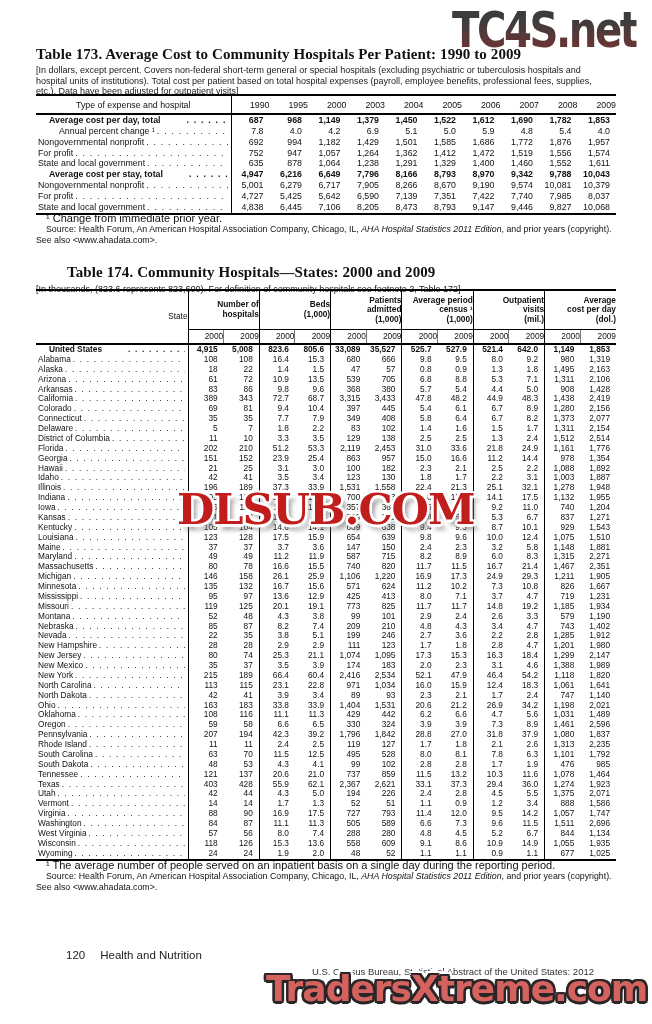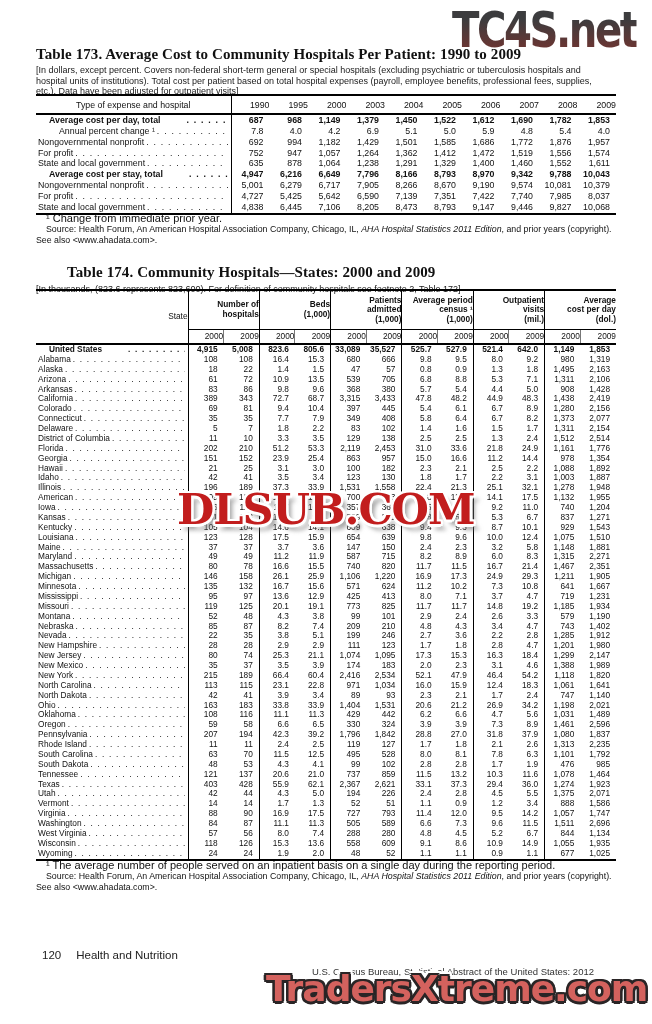--- a/index.html
+++ b/index.html
@@ -39,21 +39,21 @@
   .ind2{padding-left:23px;}
 
   .fn{position:absolute;left:36px;width:576px;font-size:11px;line-height:10.5px;text-indent:10px;margin:0;}
   #t173-fn{top:213px;}
   #t174-fn{top:860px;}
   .src{position:absolute;left:36px;width:576px;font-size:8.8px;line-height:10.6px;text-indent:10px;margin:0;}
   #t173-src{top:224px;}
   #t174-src{top:871px;}
   .src i{}
 
-  #footer-left{position:absolute;left:42px;top:949px;font-size:11.5px;color:#222;display:flex;gap:15px;}
+  #footer-left{position:absolute;left:66px;top:949px;font-size:11.5px;color:#222;display:flex;gap:15px;}
   #footer-right{position:absolute;right:58px;top:966px;font-size:9.5px;color:#333;white-space:nowrap;}
 
   
   #wm-top{position:absolute;left:452px;top:2px;z-index:5;white-space:nowrap;
           font-family:"DejaVu Sans","Liberation Sans",sans-serif;font-weight:800;font-size:49px;
           letter-spacing:-3px;transform:scaleX(.82);transform-origin:left top;color:#4a3030;}
   @supports ((-webkit-background-clip:text) or (background-clip:text)){
     #wm-top{background:linear-gradient(#3c3c3e 30%,#743430 92%);
             -webkit-background-clip:text;background-clip:text;color:transparent;}
   }
@@ -622,21 +622,21 @@
           <td class="n gs">22.4</td>
           <td class="n">21.3</td>
           <td class="n gs">25.1</td>
           <td class="n">32.1</td>
           <td class="n gs">1,278</td>
           <td class="n">1,948</td>
         </tr>
         <tr>
           <td>
             <div class="lblf ind0">
-              <span class="txt">American</span>
+              <span class="txt">Indiana</span>
               <span class="dots"> . . . . . . . . . . . . . . . . . . . . . . . . . . . . . . . . . . . . . . . . . . . . . . . . . . . . . . . . . . . .</span>
             </div>
           </td>
           <td class="n gs">109</td>
           <td class="n">123</td>
           <td class="n gs">19.2</td>
           <td class="n">17.3</td>
           <td class="n gs">700</td>
           <td class="n">713</td>
           <td class="n gs">12.8</td>
@@ -816,21 +816,21 @@
           <td class="n gs">135</td>
           <td class="n">132</td>
           <td class="n gs">16.7</td>
           <td class="n">15.6</td>
           <td class="n gs">571</td>
           <td class="n">624</td>
           <td class="n gs">11.2</td>
           <td class="n">10.2</td>
           <td class="n gs">7.3</td>
           <td class="n">10.8</td>
-          <td class="n gs">641</td>
+          <td class="n gs">826</td>
           <td class="n">1,667</td>
         </tr>
         <tr>
           <td>
             <div class="lblf ind0">
               <span class="txt">Mississippi</span>
               <span class="dots"> . . . . . . . . . . . . . . . . . . . . . . . . . . . . . . . . . . . . . . . . . . . . . . . . . . . . . . . . . . . .</span>
             </div>
           </td>
           <td class="n gs">95</td>

